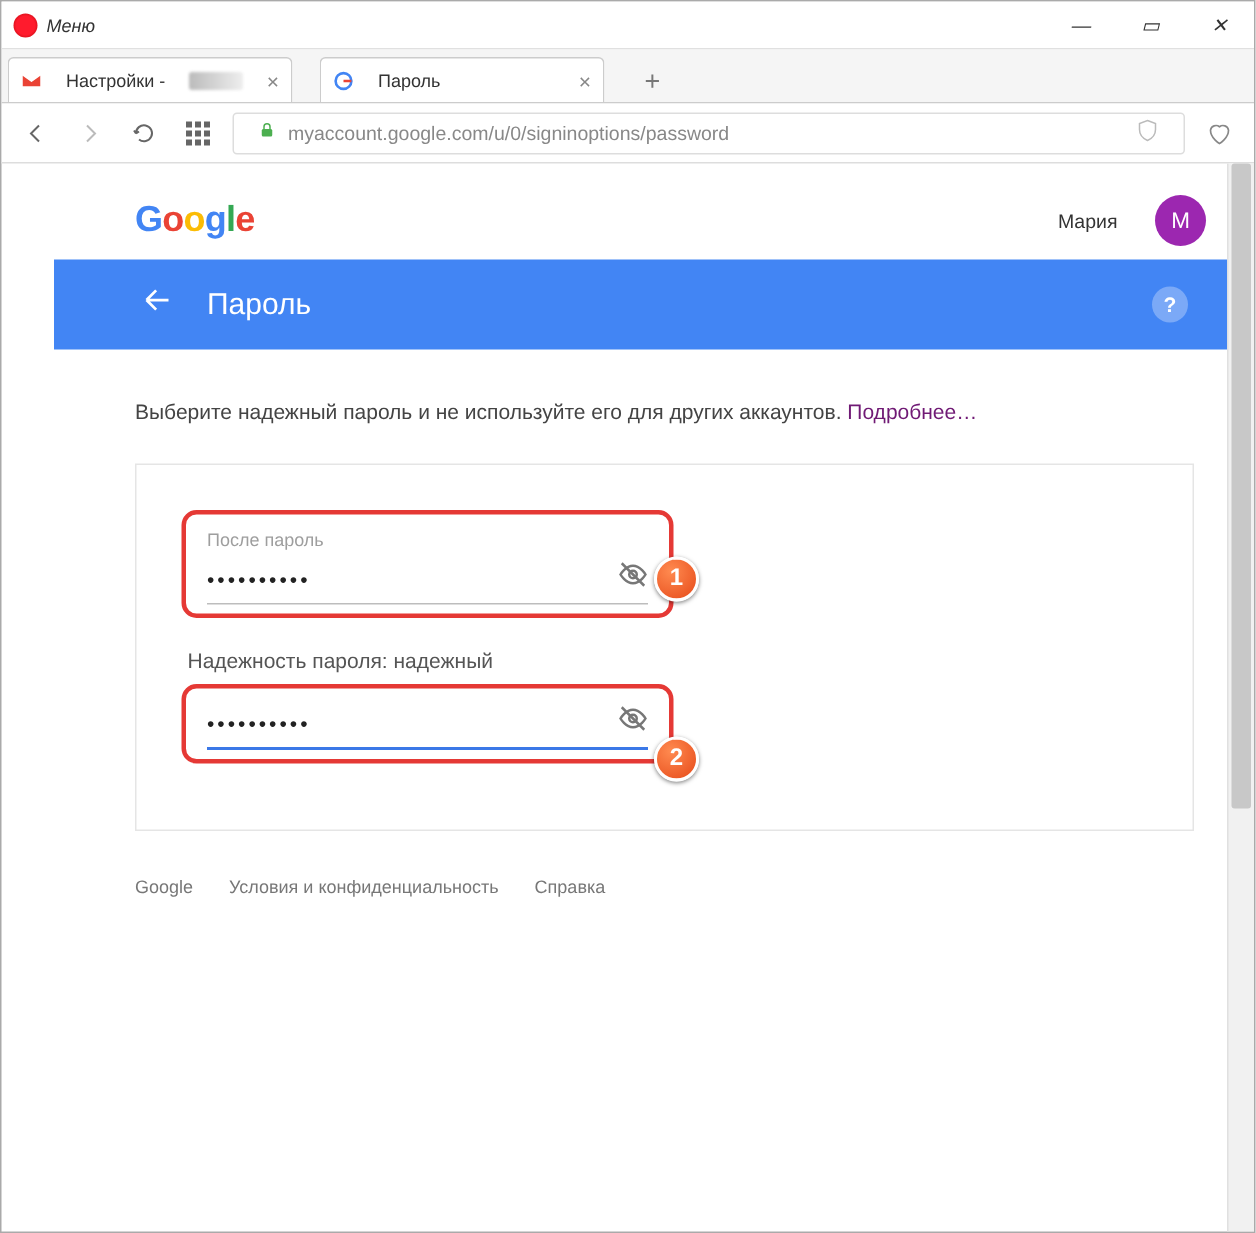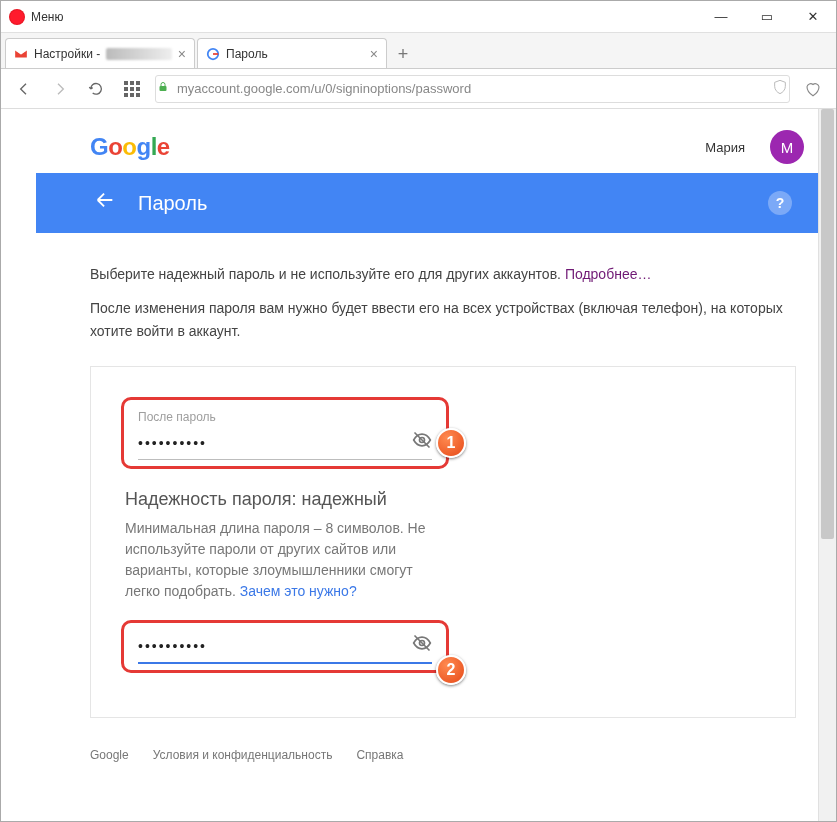--- a/index.html
+++ b/index.html
@@ -1,40 +1,40 @@
 <!DOCTYPE html>
 <html><head>
 <meta charset="utf-8">
 <style>
   * { box-sizing: border-box; margin: 0; padding: 0; font-family: Arial, "Segoe UI", sans-serif; }
   body { background: #fff; width: 837px; height: 822px; border: 1px solid #aaa; overflow: hidden; position: relative; }
 
   
-  .titlebar { height: 32px; display: flex; align-items: center; justify-content: space-between; background: #fff; border-bottom: 1px solid #e0e0e0; }
+  .titlebar { height: 32px; display: flex; align-items: center; justify-content: space-between; background: #fff; border-bottom: 1px solid #e0e0e0; font-style: italic; }
   .titlebar-left { display: flex; align-items: center; gap: 6px; padding-left: 8px; }
   .opera-icon { width: 16px; height: 16px; border-radius: 50%; background: radial-gradient(circle at 50% 50%, #ff1b2d 55%, #a70000 100%); }
   .menu-label { font-size: 12px; color: #333; }
   .winbtns { display: flex; }
   .winbtn { width: 46px; height: 32px; display: flex; align-items: center; justify-content: center; font-size: 13px; color: #333; }
 
   
   .tabbar { height: 36px; display: flex; align-items: flex-end; background: #f5f5f5; border-bottom: 1px solid #ccc; padding-left: 4px; gap: 0; }
-  .tab { height: 30px; min-width: 190px; background: #fff; border: 1px solid #ccc; border-bottom: none; border-radius: 4px 4px 0 0; display: flex; align-items: center; padding: 0 8px; gap: 6px; font-size: 12px; color: #333; margin-right: 2px; }
+  .tab { height: 30px; min-width: 190px; background: #fff; border: 1px solid #ccc; border-bottom: none; border-radius: 4px 4px 0 0; display: flex; align-items: center; padding: 0 8px; gap: 16px; font-size: 12px; color: #333; margin-right: 18px; }
   .tab .favicon { width: 14px; height: 14px; display:flex; align-items:center; justify-content:center; font-size:11px; }
   .tab .tab-title { flex: 1; white-space: nowrap; overflow: hidden; text-overflow: ellipsis; }
   .tab .tab-title-blur { flex: 1; height: 12px; background: linear-gradient(90deg,#bbb 0%,#eee 100%); filter: blur(1px); border-radius:2px; }
   .tab-close { color: #888; font-size: 14px; }
   .newtab { width: 28px; height: 28px; display: flex; align-items: center; justify-content: center; color: #777; font-size: 18px; }
 
   
   .navrow { height: 40px; display: flex; align-items: center; gap: 10px; padding: 0 10px; border-bottom: 1px solid #ddd; background: #fff; }
   .navbtn { width: 26px; height: 26px; display: flex; align-items: center; justify-content: center; color: #666; font-size: 16px; }
   .speeddial { display:grid; grid-template-columns:repeat(3,4px); grid-template-rows:repeat(3,4px); gap:2px; }
   .speeddial span { background:#666; }
-  .urlbox { flex:1; height:28px; border:1px solid #ddd; border-radius:3px; display:flex; align-items:center; padding:0 1px; gap:8px; font-size:13px; color:#888; }
+  .urlbox { flex:1; height:28px; border:1px solid #ddd; border-radius:3px; display:flex; align-items:center; padding:0 16px; gap:8px; font-size:13px; color:#888; }
   .lock { color:#4caf50; font-size:12px; }
 
   
   .viewport { position:absolute; top:108px; left:0; right:0; bottom:0; overflow:hidden;margin-left:35px; }
   .page-inner { position:absolute; left:40px; right:26px; top:12px; }
 
   
   .ghead { height:52px; display:flex; align-items:center; justify-content:space-between; padding:0 6px 0 14px; }
   .glogo { font-size:24px; font-weight:500; letter-spacing:-0.5px; }
   .glogo b:nth-child(1){color:#4285F4}.glogo b:nth-child(2){color:#EA4335}.glogo b:nth-child(3){color:#FBBC05}.glogo b:nth-child(4){color:#4285F4}.glogo b:nth-child(5){color:#34A853}.glogo b:nth-child(6){color:#EA4335}
@@ -53,21 +53,21 @@
   .intro a { color:#701a75; text-decoration:none; }
 
   .card { margin:4px 14px 20px; border:1px solid #e5e5e5; padding:30px 30px 24px; }
   .field-wrap { position:relative; width:328px; border:3px solid #e53935; border-radius:10px; padding:10px 14px 6px; margin-bottom:20px; }
   .field-label { font-size:12px; color:#9e9e9e; margin-bottom:6px; }
   .field-label.blue { color:#3b78e7; }
   .field-row { display:flex; align-items:center; border-bottom:1px solid #bdbdbd; padding-bottom:4px; }
   .field-row.blue-underline { border-bottom:2px solid #3b78e7; }
   .pw { flex:1; font-size:14px; letter-spacing:2px; color:#222; border:none; outline:none; background:transparent; }
   .eye { font-size:18px; color:#777; }
-  .strength { font-size:18px; color:#555; margin:0 0 8px 4px; }
+  .strength { font-size:14px; color:#555; margin:0 0 8px 4px; }
   .hint { font-size:14px; color:#777; line-height:1.5; width:320px; margin:0 0 18px 4px; }
   .hint a { color:#3b78e7; text-decoration:none; }
   .submit-wrap { position:relative; display:inline-block; border:3px solid #e53935; border-radius:10px; padding:4px 6px; }
   .submit { background:#3b78e7; color:#fff; font-size:14px; font-weight:bold; padding:10px 16px; border:1px solid #2a65d6; border-radius:2px; cursor:pointer; }
 
   .marker { position:absolute; width:30px; height:30px; border-radius:50%; background:radial-gradient(circle at 35% 30%, #ff8a50, #e64a19); border:2px solid #fff; box-shadow:0 1px 3px rgba(0,0,0,0.5); display:flex; align-items:center; justify-content:center; color:#fff; font-weight:bold; font-size:16px; }
 
   .footer { padding:10px 14px; font-size:12px; color:#777; display:flex; gap:24px; }
 
   .scrollbar { position:absolute; right:0; top:108px; bottom:0; width:18px; background:#f1f1f1; border-left:1px solid #e0e0e0; }
@@ -187,21 +187,20 @@
         </span>
         <span class="banner-title">Пароль</span>
       </div>
       <div class="help">?</div>
     </div>
 
     <div class="intro">
       <p>
         <span>Выберите надежный пароль и не используйте его для других аккаунтов. </span><a href="#">Подробнее…</a>
       </p>
-      <p style="margin-top:12px">После изменения пароля вам нужно будет ввести его на всех устройствах (включая телефон), на которых хотите войти в аккаунт.</p>
     </div>
 
     <div class="card">
 
       <div class="field-wrap">
         <div class="field-label">После пароль</div>
         <div class="field-row">
           <input class="pw" type="text" readonly="" value="••••••••••" style="">
           <span class="eye">
             <svg viewBox="0 0 24 24">
@@ -210,23 +209,20 @@
                 <line x1="3" y1="3" x2="21" y2="21" stroke="#777" stroke-width="2"></line>
               </svg>
           </span>
         </div>
         <div class="marker" style="right:-20px; top:28px;">1</div>
       </div>
 
       <p class="strength">
         <span>Надежность пароля:</span><span> надежный</span>
       </p>
-      <p class="hint">
-        <span>Минимальная длина пароля – 8 символов. Не используйте пароли от других сайтов или варианты, которые злоумышленники смогут легко подобрать. </span><a href="#">Зачем это нужно?</a>
-      </p>
 
       <div class="field-wrap">
         <div class="field-row blue-underline">
           <input class="pw" type="text" readonly="" value="••••••••••" style="">
           <span class="eye">
             <svg viewBox="0 0 24 24">
                 <path d="M2 12s4-7 10-7 10 7 10 7-4 7-10 7S2 12 2 12z" fill="none" stroke="#777" stroke-width="2"></path>
                 <circle cx="12" cy="12" r="3" fill="none" stroke="#777" stroke-width="2"></circle>
                 <line x1="3" y1="3" x2="21" y2="21" stroke="#777" stroke-width="2"></line>
               </svg>

